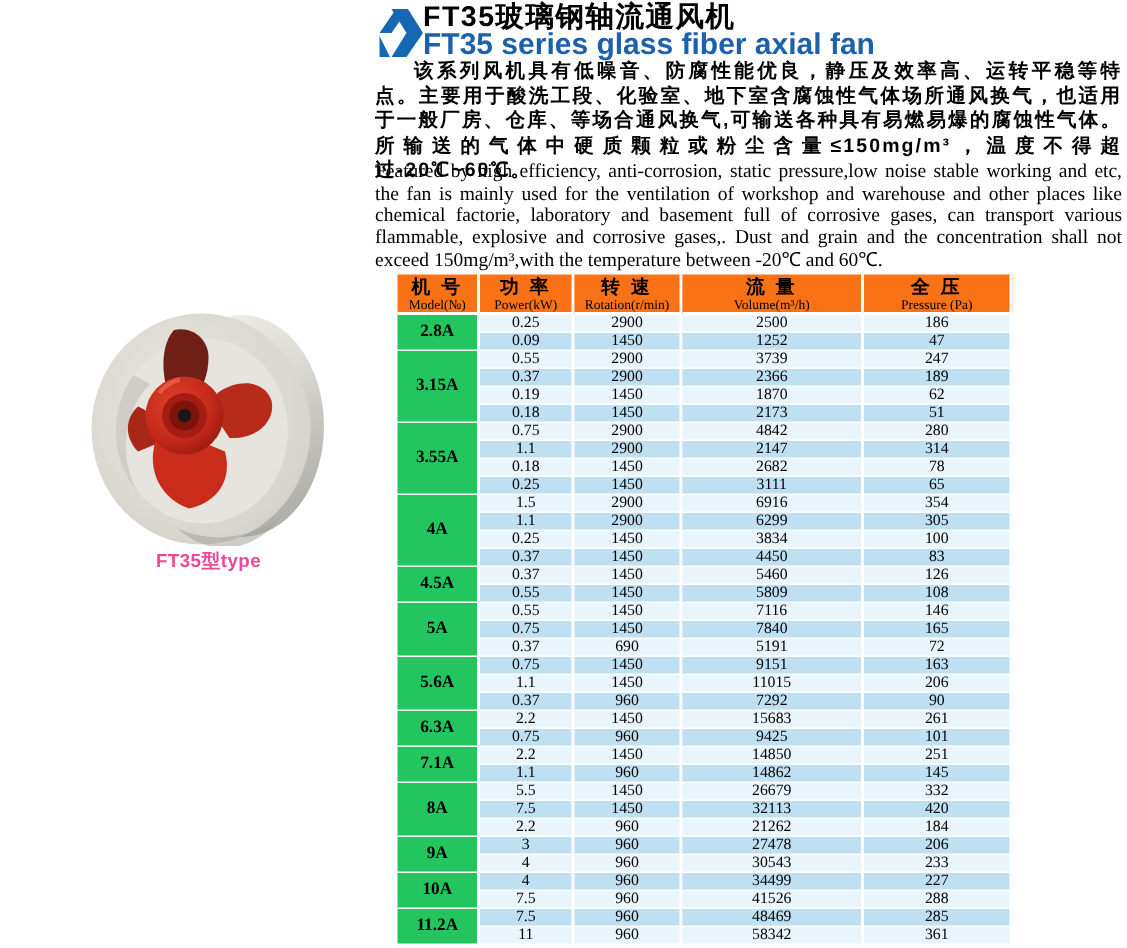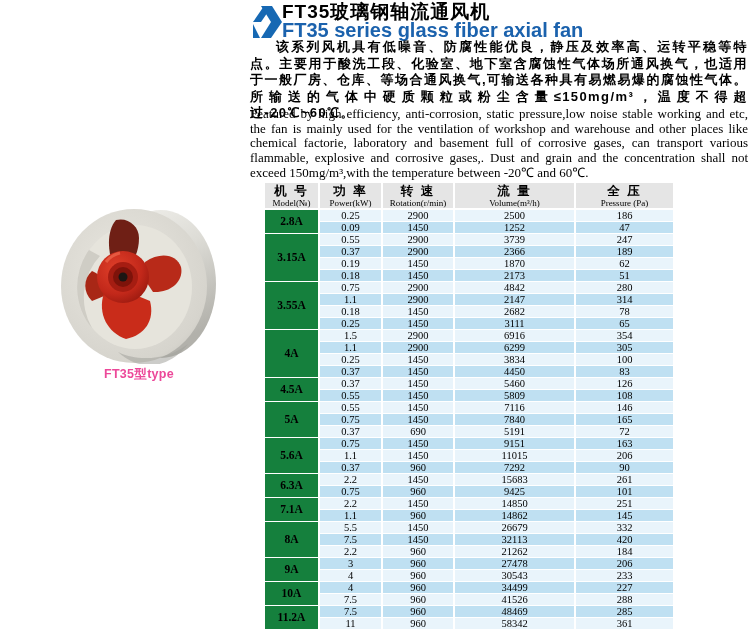--- a/index.html
+++ b/index.html
@@ -39,38 +39,38 @@
     font-family:"Liberation Serif", serif;
     font-size:13px; color:#000; line-height:14.7px; text-align:justify;
   }
 
   
   .spec-table {
     position:absolute; left:265px; top:183px;
     border-collapse:separate; border-spacing:0; table-layout:fixed;
   }
   .spec-table th {
-    background:#e5e5e5; padding:0; height:25px; vertical-align:middle; text-align:center;
+    background:#f97316; padding:0; height:25px; vertical-align:middle; text-align:center;
     border-right:2px solid #fff; border-bottom:2px solid #fff;
   }
   .spec-table th .h-zh {
     font-size:12.5px; font-weight:bold; letter-spacing:2px; line-height:14px;
     font-family:"Liberation Sans", sans-serif; color:#000;
   }
   .spec-table th .h-en {
     font-size:9px; font-weight:normal; line-height:10px;
     font-family:"Liberation Serif", serif; color:#000;
   }
   .spec-table td {
     padding:0; height:11px; line-height:11px; text-align:center; vertical-align:middle;
     font-family:"Liberation Serif", serif; font-size:10.5px; color:#000;
     border-right:2px solid #fff; border-bottom:1px solid #fff;
   }
   .spec-table td.model {
-    background:#15803d; font-weight:bold; font-size:11.5px;margin-left:20px;
+    background:#22c55e; font-weight:bold; font-size:11.5px;margin-left:20px;
   }
   .spec-table tr.light td.val { background:#e9f4fb; }
   .spec-table tr.dark  td.val { background:#bfe0f2; }
 </style>
 </head>
 <body>
 
 <div class="page">
 
   <div class="fan-wrap">

